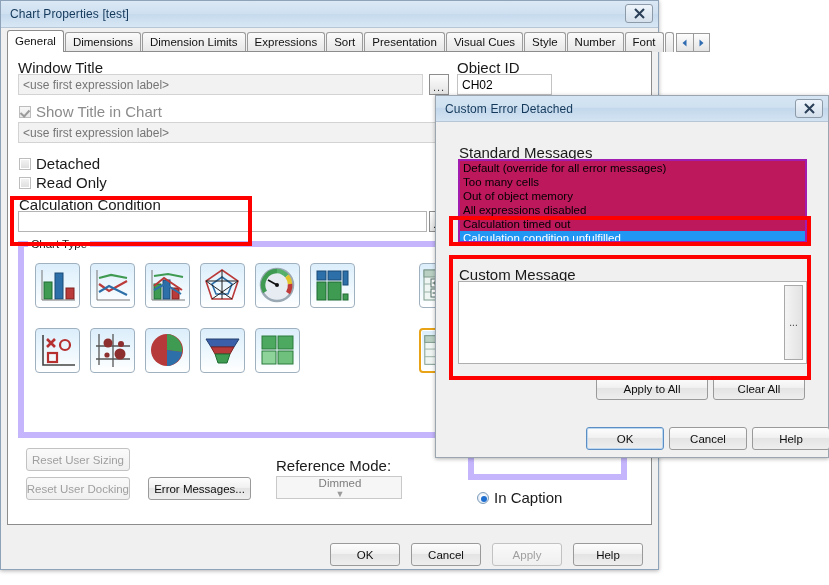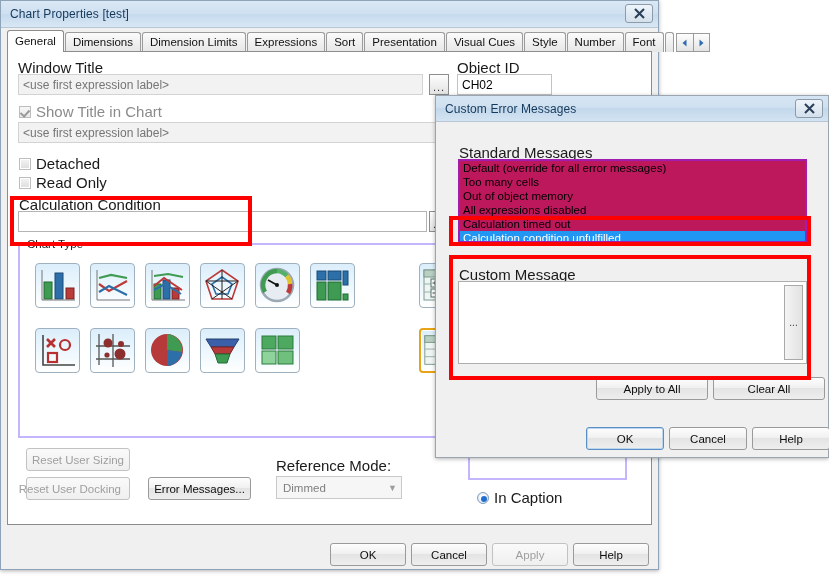--- a/index.html
+++ b/index.html
@@ -145,21 +145,21 @@
     position: relative; flex: none;
   }
   .radio.sel::after {
     content:""; position:absolute; left:3px; top:3px;
     width:6px; height:6px; border-radius:50%;
     background:#1f6fd0;
   }
 
   fieldset.grp {
     position: absolute;
-    border: 2px solid #c4b5fd;
+    border: 6px solid #c4b5fd;
     border-radius: 0;
     margin: 0; padding: 0;
   }
   fieldset.grp > legend {
     font-size: 11.5px; padding: 0 3px; margin-left: 4px; color: #1a1a1a;
   }
   .ico {
     width: 45px; height: 45px;
     border: 1px solid #9fb0bf;
     border-radius: 4px;
@@ -173,21 +173,21 @@
   
   .btn {
     height: 23px;
     min-width: 70px;
     border: 1px solid #9a9a9a;
     border-radius: 3px;
     background: linear-gradient(to bottom,#fdfdfd 0%,#f1f1f1 45%,#e4e4e4 50%,#eeeeee 100%);
     font-size: 11.5px; color: #0e0e0e;
     display: flex; align-items: center; justify-content: center;
     cursor: pointer;
-    padding: 0 8px;
+    padding: 0 0;
     white-space: nowrap;
   }
   .btn.dis { color: #9f9f9f; border-color: #c2c2c2;
              background: linear-gradient(to bottom,#fafafa,#efefef); }
   .btn.focus { border-color: #5a8ec4; box-shadow: 0 0 0 1px #bcd6f0 inset; }
 
   .combo {
     height: 23px;
     border: 1px solid #c9c9c9;
     background: #f6f6f6;
@@ -439,21 +439,21 @@
         <span>Reset User Sizing</span>
       </div>
       <div class="btn dis" style="position:absolute;left:18px;top:425px;width:104px;justify-content:flex-end;">
         <span>Reset User Docking</span>
       </div>
       <div class="btn" style="position:absolute;left:140px;top:425px;width:103px;">
         <span>Error Messages...</span>
       </div>
 
       <div class="lbl" style="position:absolute;left:268px;top:405px;">Reference Mode:</div>
-      <div class="combo" style="position:absolute;left:268px;top:424px;width:126px;">
+      <div class="combo" style="position:absolute;left:268px;top:424px;width:126px;flex-direction:column;">
         <span class="cval">Dimmed</span>
         <span class="carrow">▼</span>
       </div>
 
       <fieldset class="grp" style="left:460px;top:386px;width:159px;height:42px;"></fieldset>
       <div class="cbrow" style="position:absolute;left:469px;top:405px;margin-top:32px;">
         <span class="radio sel"></span>
         <span class="lbl">In Caption</span>
       </div>
     </div>
@@ -468,21 +468,21 @@
       <span style="width:58px;text-align:center">Apply</span>
     </div>
     <div style="position:absolute;left:572px;top:542px;" class="btn">
       <span style="width:58px;text-align:center">Help</span>
     </div>
   </div>
 
   <div class="win" id="errwin">
 
     <div class="titlebar">
-      <span class="ttl">Custom Error Messages</span>
+      <span class="ttl">Custom Error Detached</span>
       <div class="closebtn">
         <svg width="13" height="11" viewBox="0 0 13 11">
           <path d="M2 1 L11 10 M11 1 L2 10" stroke="#2b4058" stroke-width="2.1" fill="none"></path>
         </svg>
       </div>
     </div>
 
     <div class="lbl" style="position:absolute;left:23px;top:48px;">Standard Messages</div>
 
     <div class="listbox" style="left:22px;top:63px;width:349px;height:84px;">
@@ -497,21 +497,21 @@
     <div class="lbl" style="position:absolute;left:23px;top:170px;">Custom Message</div>
     <div class="textarea" style="left:22px;top:185px;width:349px;height:83px;">
       <div class="vdots">
         <span>...</span>
       </div>
     </div>
 
     <div class="btn" style="position:absolute;left:160px;top:281px;width:112px;">
       <span>Apply to All</span>
     </div>
-    <div class="btn" style="position:absolute;left:277px;top:281px;width:112px;">
+    <div class="btn" style="position:absolute;left:277px;top:281px;width:92px;">
       <span>Clear All</span>
     </div>
 
     <div class="btn focus" style="position:absolute;left:150px;top:331px;width:78px;">
       <span>OK</span>
     </div>
     <div class="btn" style="position:absolute;left:233px;top:331px;width:78px;">
       <span>Cancel</span>
     </div>
     <div class="btn" style="position:absolute;left:316px;top:331px;width:78px;">

